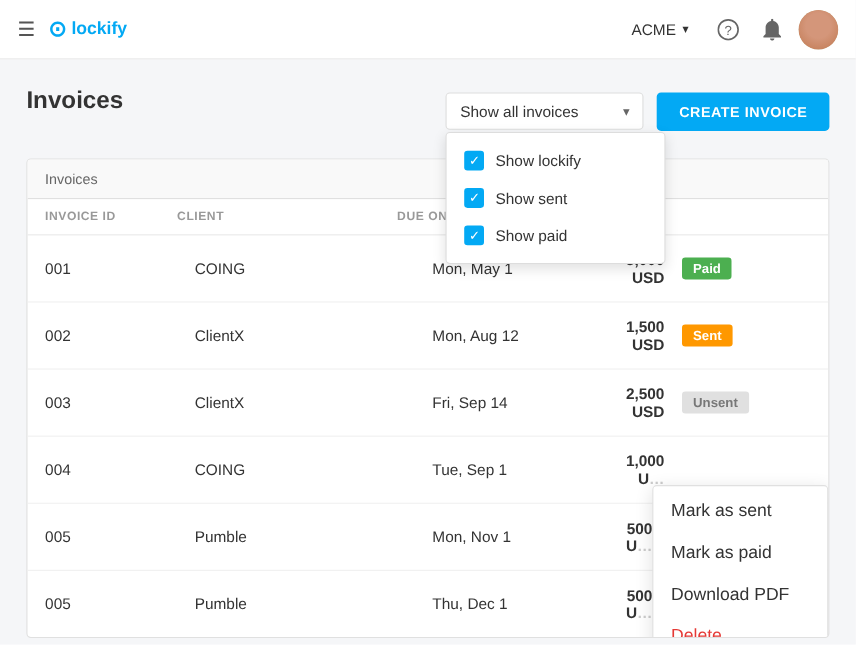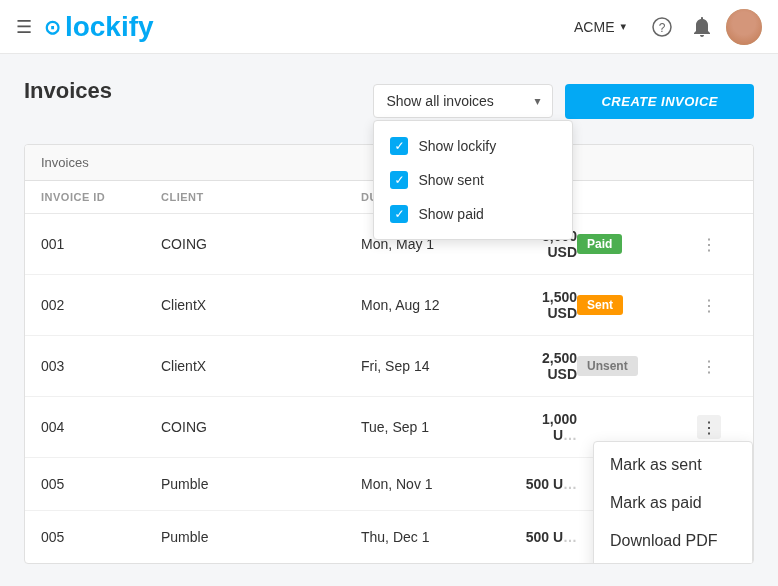--- a/index.html
+++ b/index.html
@@ -51,24 +51,23 @@
       background: #fff; border: 1px solid #ddd; border-radius: 4px;
       padding: 8px 12px; cursor: pointer; font-size: 14px; color: #333;
       min-width: 180px; justify-content: space-between;
       position: relative; z-index: 100;
     }
     .filter-dropdown-arrow { color: #666; font-size: 12px; margin-left: 8px; }
 
     
     .create-invoice-btn {
       background: #03a9f4; color: #fff; border: none;
-      padding: 10px 36px; border-radius: 4px; font-size: 13px;
+      padding: 10px 20px; border-radius: 4px; font-size: 13px;
       font-weight: 600; cursor: pointer; margin-left: 12px;
       letter-spacing: 0.5px;
-      font-style: italic;
     }
 
     
     .table-container {
       background: #fff; border: 1px solid #e0e0e0; border-radius: 4px;
       margin-top: 16px; overflow: hidden;
     }
     .table-header-row {
       background: #f9f9f9; border-bottom: 1px solid #e0e0e0;
       padding: 10px 16px; font-size: 13px; color: #666;
@@ -79,20 +78,21 @@
       padding: 10px 16px;
       font-size: 11px; font-weight: 600; color: #999;
       border-bottom: 1px solid #e8e8e8; letter-spacing: 0.5px;
     }
     .table-row {
       display: grid;
       grid-template-columns: 120px 200px 160px 1fr 120px 40px;
       padding: 14px 16px; border-bottom: 1px solid #f0f0f0;
       align-items: center; font-size: 14px; color: #333;
       position: relative;
+      gap: 16px;
     }
     .table-row:last-child { border-bottom: none; }
     .amount-col { text-align: right; font-weight: 600; }
     .badge {
       display: inline-block; padding: 3px 10px; border-radius: 3px;
       font-size: 12px; font-weight: 600; text-align: left;
     }
     .badge-paid { background: #4caf50; color: #fff; }
     .badge-sent { background: #ff9800; color: #fff; }
     .badge-unsent { background: #e0e0e0; color: #777; }
@@ -147,21 +147,21 @@
     .filter-wrapper { position: relative; }
     .row-wrapper { position: relative; }
   </style>
 </head>
 <body>
 
 <div class="header">
   <span class="header-menu-icon">☰</span>
   <div class="logo">
     <span style="color:#03a9f4; font-size:20px; font-weight:700;">⊙</span>
-    <span style="color:#03a9f4; font-size:28px; font-weight:700;">lockify</span>
+    <span style="color:#03a9f4; font-size:16px; font-weight:700;">lockify</span>
   </div>
   <div class="header-spacer"></div>
   <div class="header-workspace">
     <span>ACME</span>
     <span style="font-size:11px;">▾</span>
   </div>
   <div class="header-icon-btn">
     <svg width="20" height="20" viewBox="0 0 20 20" fill="none">
       <circle cx="10" cy="10" r="9" stroke="#666" stroke-width="1.5"></circle>
       <text x="10" y="15" text-anchor="middle" font-size="12" fill="#666">?</text>

